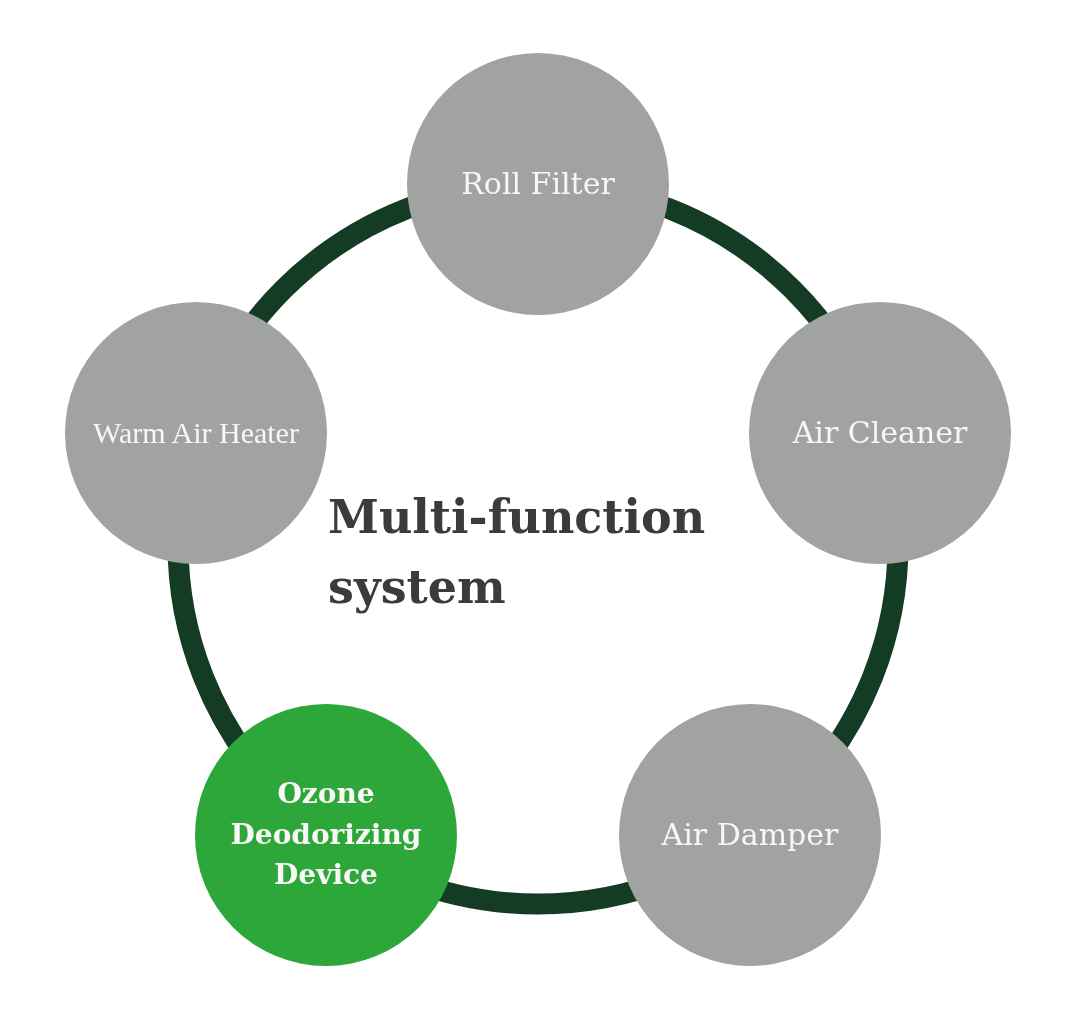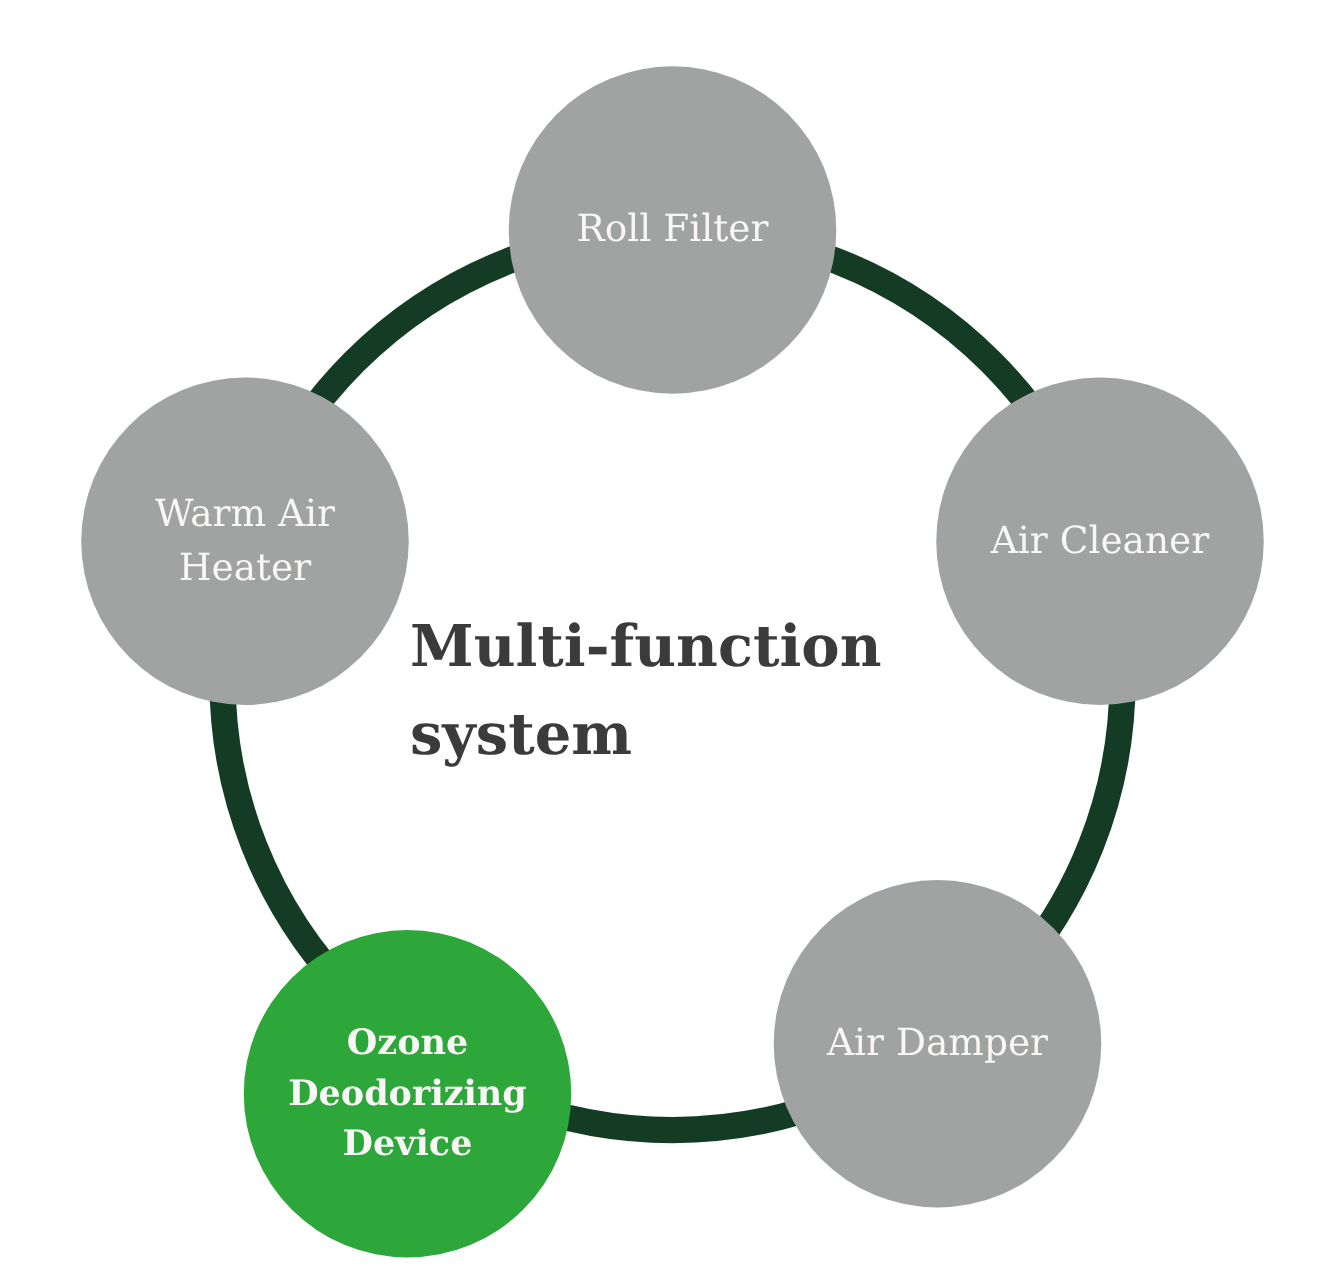--- a/index.html
+++ b/index.html
@@ -53,22 +53,22 @@
   }
   .node--highlight .node-label {
     font-weight: bold;
     font-size: 28px;
     line-height: 1.46;
     max-width: 205px;
   }
   .node-roll-filter      { left: 407px; top:  53px; }
   .node-air-cleaner      { left: 749px; top: 302px; }
   .node-air-damper       { left: 619px; top: 704px; }
-  .node-ozone            { left: 195px; top: 744px; }
-  .node-warm-air-heater  { left:  65px; top: 302px; }
+  .node-ozone            { left: 195px; top: 704px; }
+  .node-warm-air-heater  { left:  65px; top: 302px; font-family: Liberation Serif, serif; }
   .center-title {
     position: absolute;
     left: 538px; top: 482px;
     transform: translateX(-50%);
     width: 420px;
     text-align: left;
     color: var(--title-text);
     font-size: 46px;
     font-weight: bold;
     line-height: 70px;

